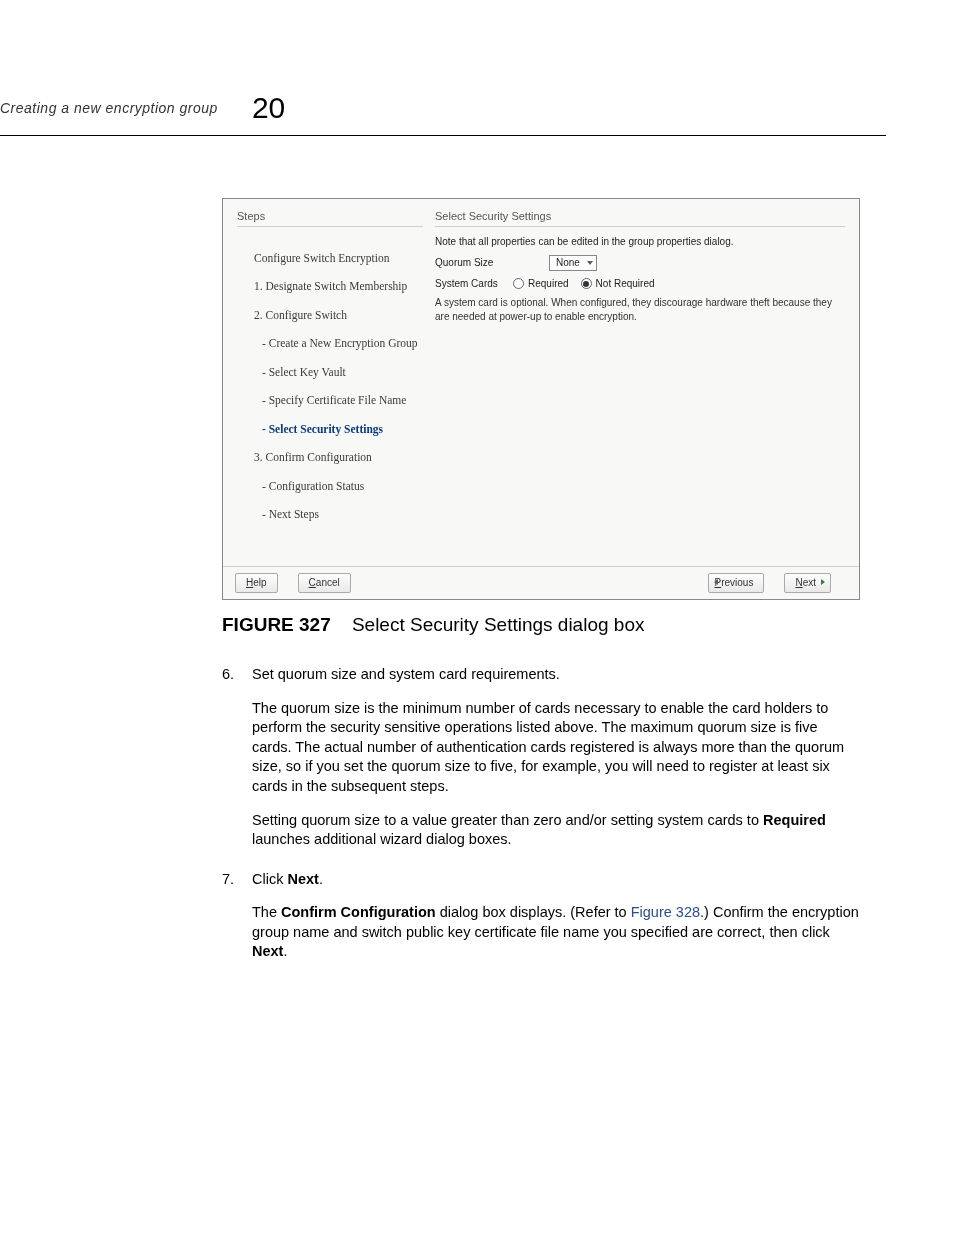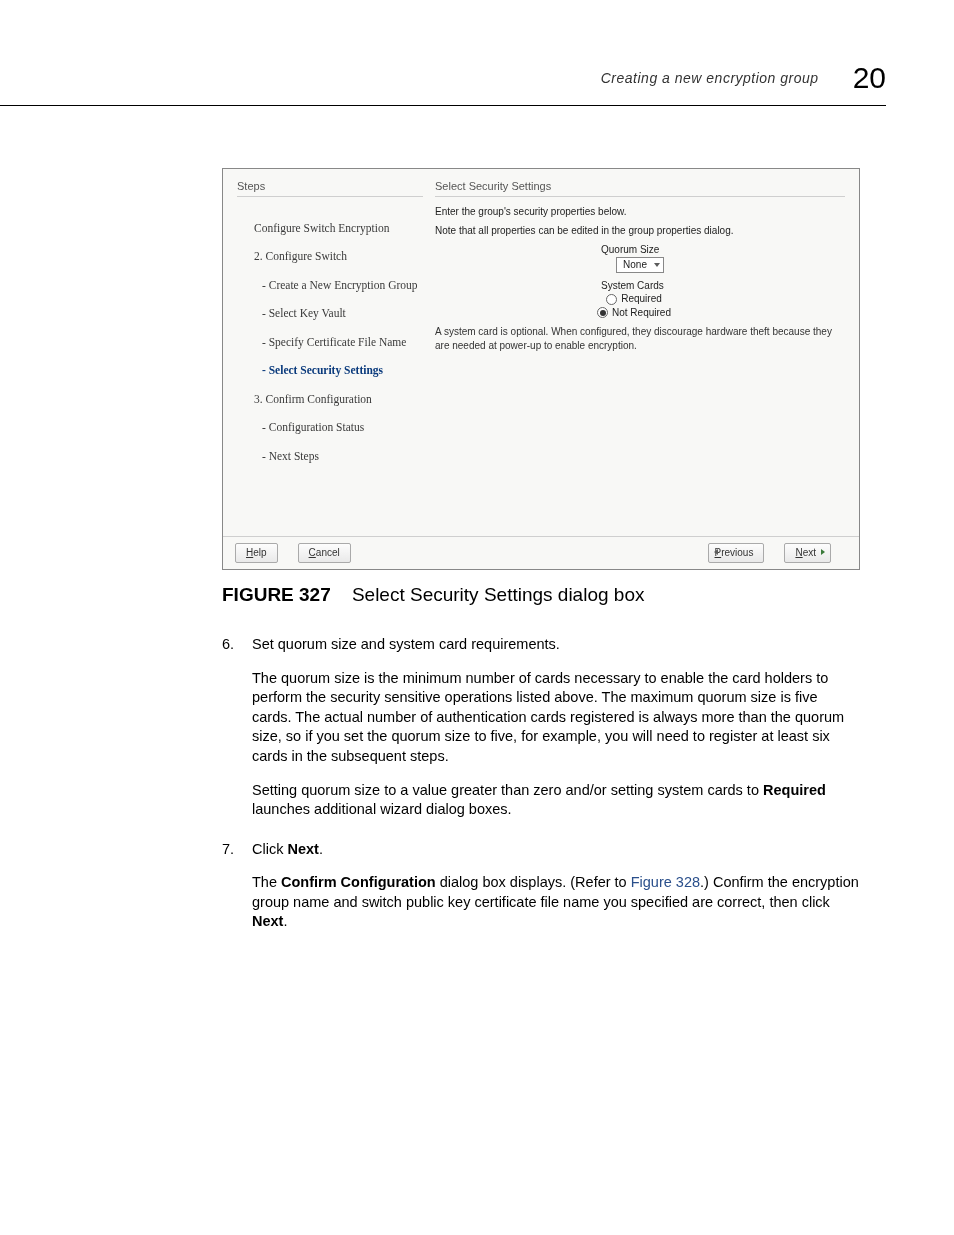--- a/index.html
+++ b/index.html
@@ -17,22 +17,22 @@
     width:954px;
     font-family:var(--body-font);
     font-size:14.5px;
     line-height:1.35;
     color:var(--ink);
     background:#ffffff;
   }
 
   
   .page-head{
-    margin:58px 68px 62px 0;
-    text-align:right;
+    margin:88px 68px 62px 0;
+    text-align:left;
   }
   .page-head .running-title{
     display:inline-block;
     font-size:14px;
     font-style:italic;
     letter-spacing:0.5px;
     color:#333;
     margin-right:30px;
     vertical-align:middle;
   }
@@ -104,26 +104,27 @@
     padding:10px 14px 0 6px;
   }
   .main-panel .panel-title{
     font-size:11px;color:#555;
   }
   .main-panel .panel-sep{
     margin:3px 0 8px 0;
     border-top:1px solid #cfcfcf;
   }
   .main-panel p{margin:0 0 5px 0;}
-  .row{display:flex;align-items:center;margin:6px 0;flex-direction:column;}
+  .row{display:flex;align-items:center;margin:6px 0;}
   .row .lbl{width:78px;}
   .select{
     border:1px solid #888;background:#fff;
     padding:0 16px 0 6px;height:14px;line-height:14px;
     position:relative;
+    margin-left:36px;
   }
   .select::after{
     content:"";position:absolute;right:3px;top:5px;
     border-left:3px solid transparent;border-right:3px solid transparent;
     border-top:4px solid var(--tri);
   }
   .indent-note{margin:2px 0 10px 12px;color:#333;}
   .radio{display:inline-flex;align-items:center;margin-right:12px;}
   .radio .dot{
     width:9px;height:9px;border:1px solid #666;border-radius:50%;
@@ -205,36 +206,36 @@
 <div class="dialog-wrapper">
   <div class="dialog">
 
     <div class="dialog-body">
 
       <div class="steps-panel">
         <div class="panel-title">Steps</div>
         <div class="panel-sep"></div>
         <ul>
           <li>Configure Switch Encryption</li>
+          <li>1. Designate Switch Membership</li>
           <li>2. Configure Switch</li>
           <li class="sub">- Create a New Encryption Group</li>
           <li class="sub">- Select Key Vault</li>
           <li class="sub">- Specify Certificate File Name</li>
           <li class="selected">- Select Security Settings</li>
           <li>3. Confirm Configuration</li>
           <li class="sub">- Configuration Status</li>
           <li class="sub">- Next Steps</li>
         </ul>
       </div>
 
       <div class="main-panel">
         <div class="panel-title">Select Security Settings</div>
         <div class="panel-sep"></div>
 
-        <p>Enter the group's security properties below.</p>
         <p>Note that all properties can be edited in the group properties dialog.</p>
 
         <div class="row">
           <span class="lbl">Quorum Size</span>
           <span class="select">None</span>
         </div>
 
         <div class="row">
           <span class="lbl">System Cards</span>
           <span class="radio">

